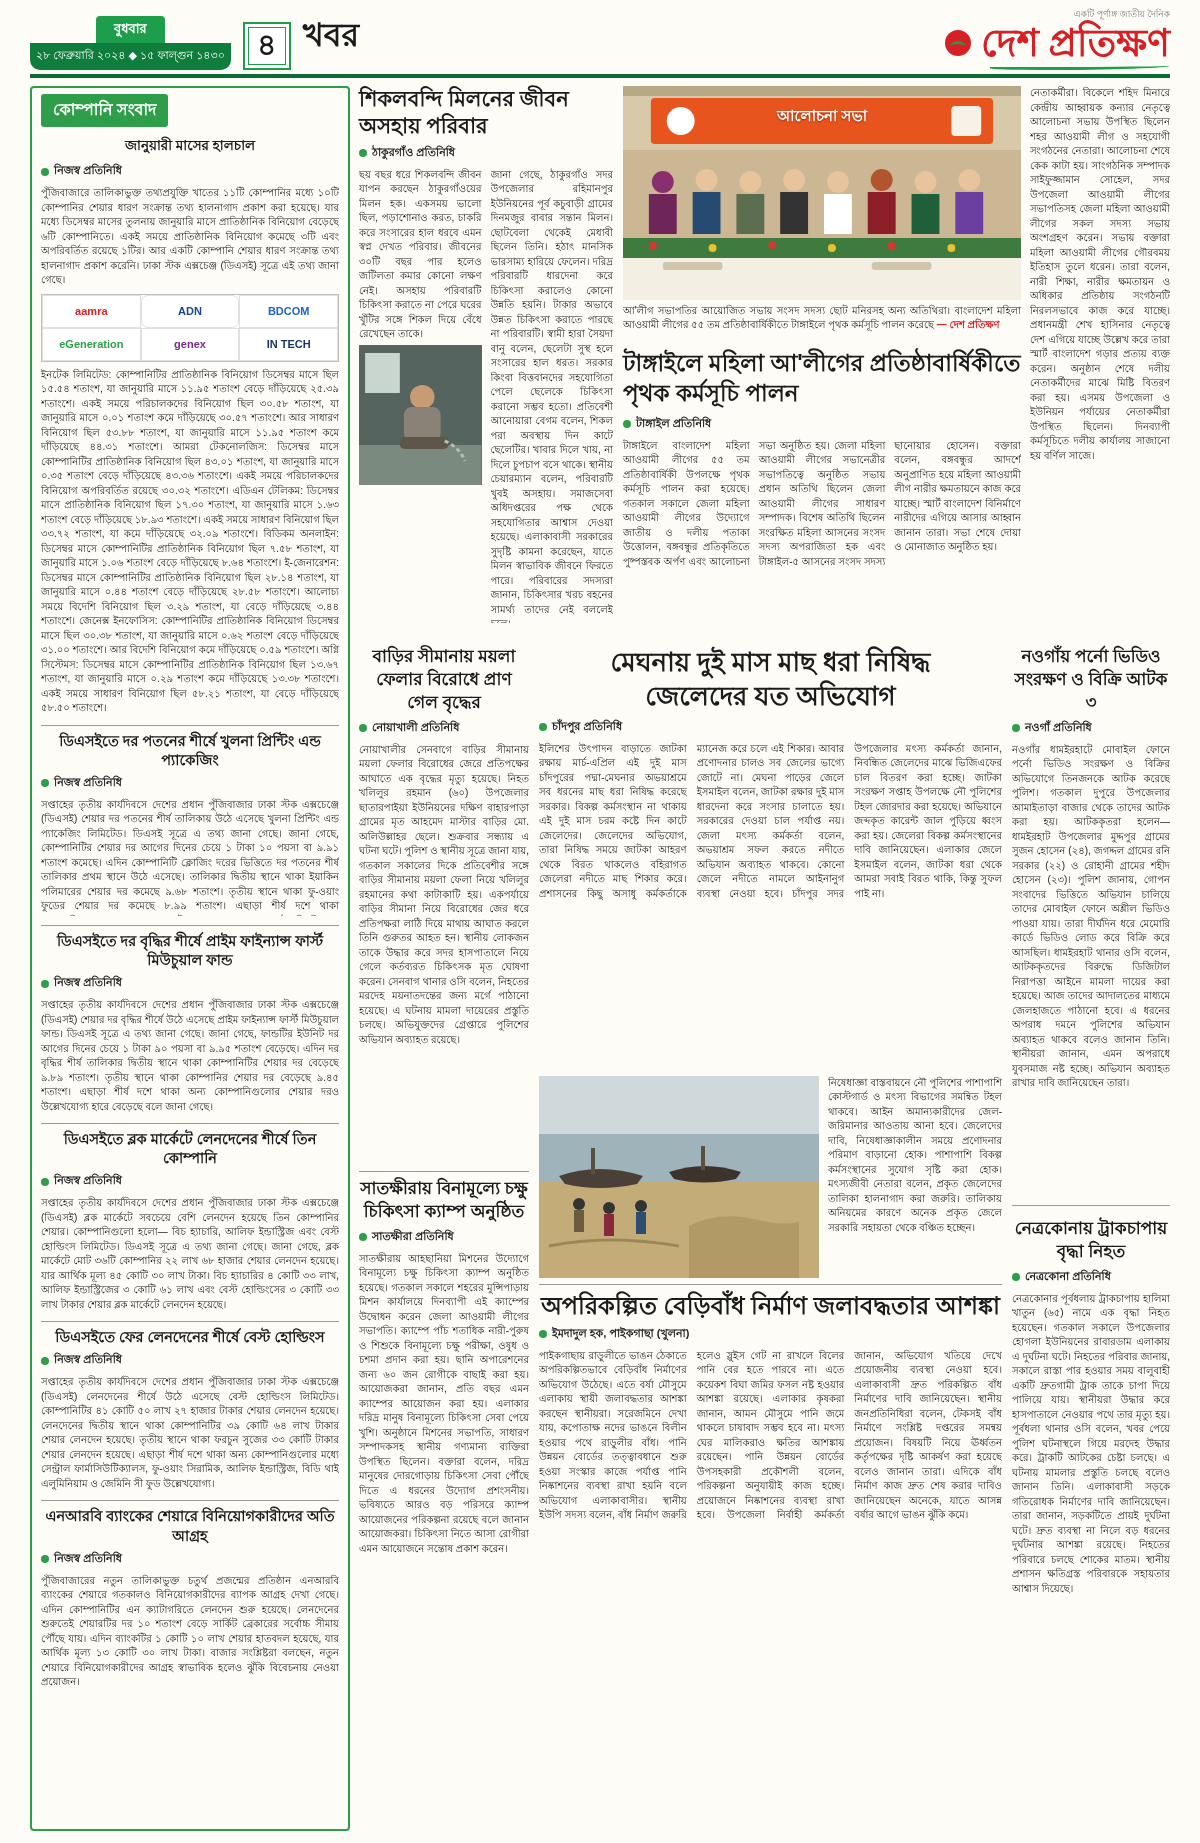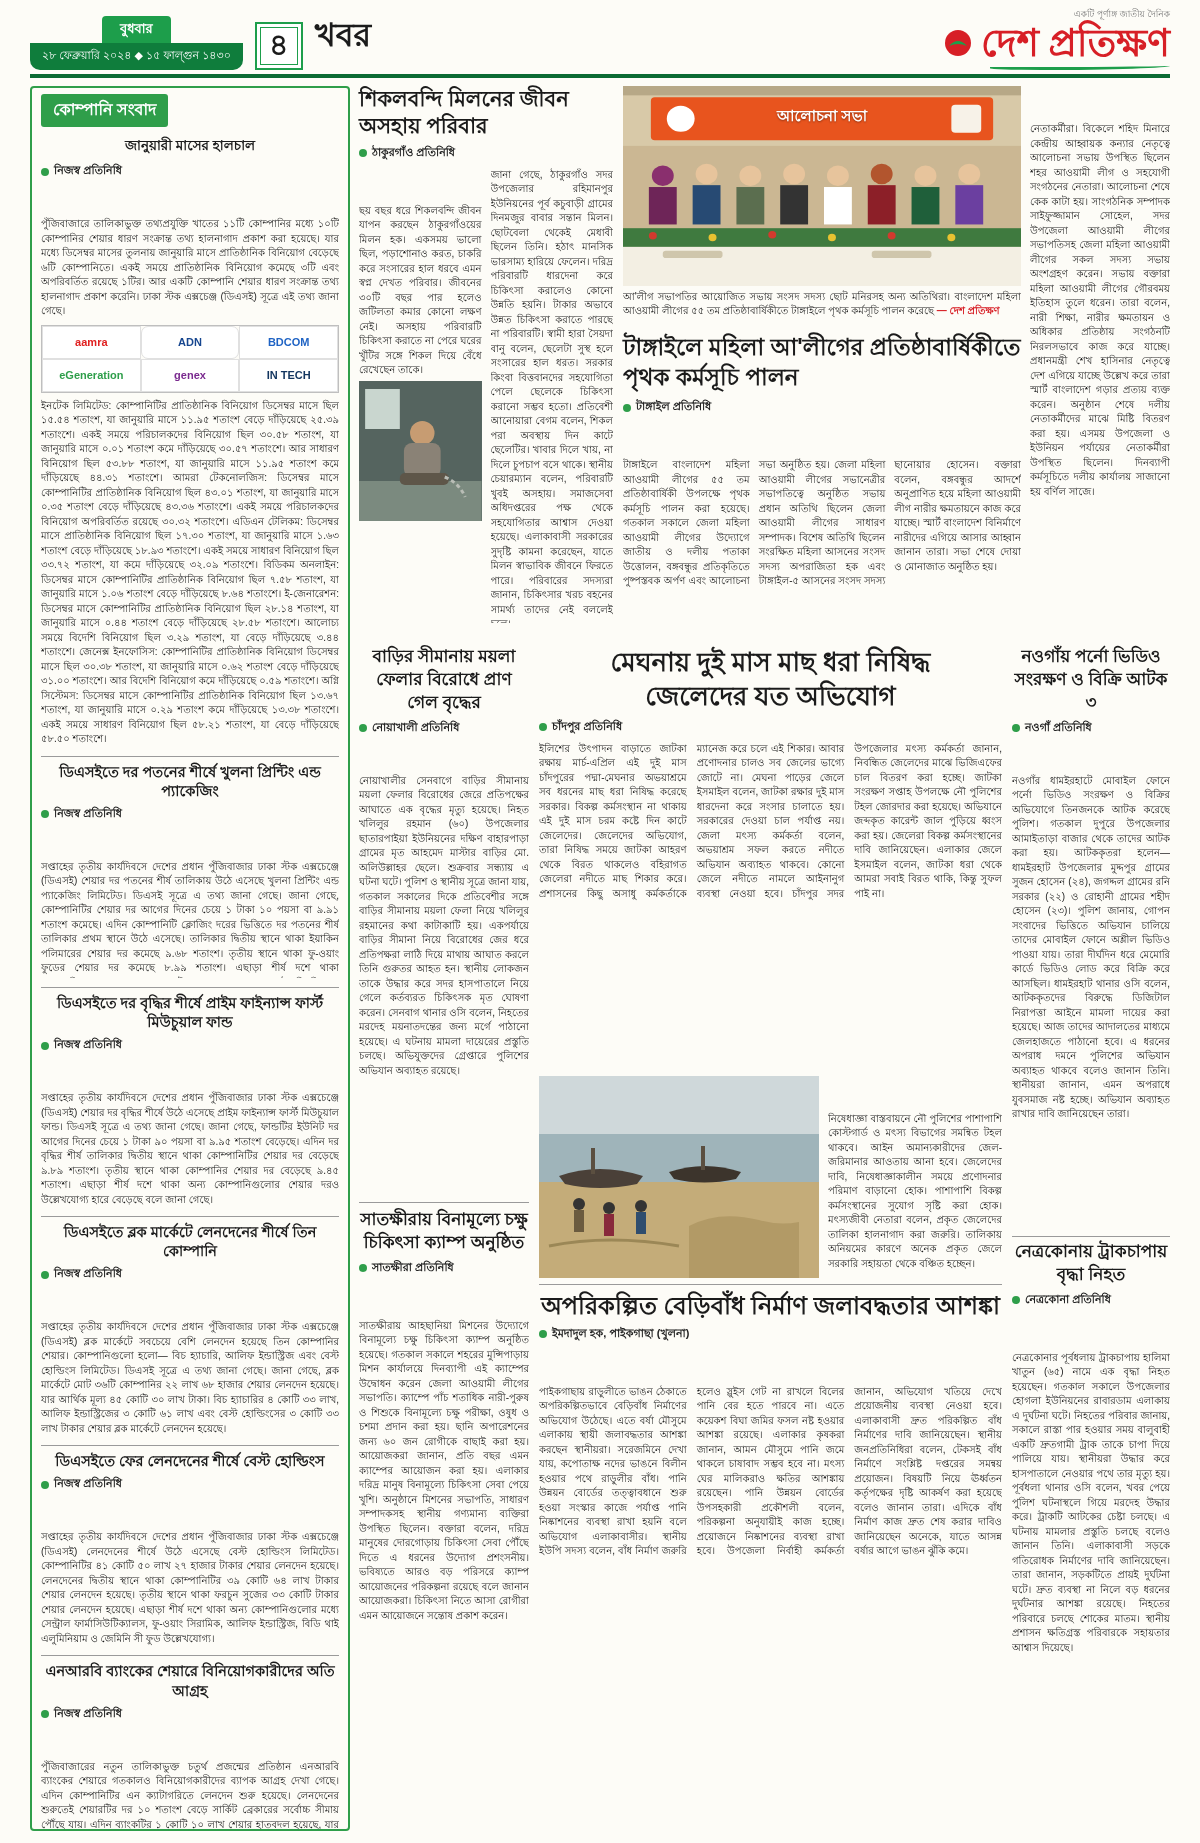--- a/index.html
+++ b/index.html
@@ -8,38 +8,38 @@
     width:1200px; height:1843px; margin:0 auto; overflow:hidden;
     background:#fdfcf7; color:#1b1b1b;
     font-family:"Liberation Sans", "DejaVu Sans", sans-serif;
     padding:8px 30px 12px; position:relative;
   }
   
   .masthead { display:flex; justify-content:space-between; align-items:flex-end; height:62px; }
   .mast-left { display:flex; align-items:flex-end; gap:12px; }
   .date-block { display:flex; flex-direction:column; align-items:center; }
   .weekday-tab { background:#1d9e4b; color:#fff; font-size:13px; font-weight:bold; padding:3px 18px; border-radius:4px 4px 0 0; }
-  .date-strip { background:#0f7d3c; color:#fff; font-size:11px; padding:4px 12px; border-radius:0 0 10px 10px; white-space:nowrap; }
+  .date-strip { background:#0f7d3c; color:#fff; font-size:11px; padding:4px 6px; border-radius:0 0 10px 10px; white-space:nowrap; }
   .page-num-box { width:48px; height:48px; border:2px solid #1d9e4b; box-shadow:0 0 0 3px #fff inset, 0 0 0 4px #1d9e4b inset; display:flex; align-items:center; justify-content:center; font-size:30px; font-weight:bold; background:#fff; }
   .section-label { font-size:32px; font-weight:bold; padding-bottom:6px; }
   .mast-right { text-align:right; display:flex; flex-direction:column; align-items:flex-end; }
   .tagline { font-size:9px; color:#777; margin-bottom:2px; }
   .paper-row { display:flex; align-items:center; gap:8px; }
   .paper-name { font-size:38px; font-weight:bold; color:#d71f26; line-height:1; font-family:"Liberation Serif", serif; }
   .logo-swoosh { width:180px; height:6px; border-bottom:3px solid #1d9e4b; border-radius:0 0 100% 40%; margin-top:2px; }
   .header-rule { height:4px; background:#0c6b34; margin-top:4px; }
   
   .content { display:flex; gap:9px; margin-top:8px; height:1745px; }
   .main-right { flex:1; display:flex; flex-direction:column; min-width:0; }
   .row1 { height:552px; display:flex; gap:10px; }
   .row2 { flex:1; display:flex; gap:10px; margin-top:8px; min-height:0; }
   
   .byline { display:flex; align-items:center; gap:5px; font-size:11px; font-weight:bold; margin:4px 0 5px; color:#222; }
   .byline .dot { width:8px; height:8px; background:#2f9e4a; border-radius:50%; flex:0 0 auto; }
-  .body-text { font-size:10px; line-height:1.45; text-align:justify; color:#1d1d1d; overflow:hidden;margin-top:36px; }
+  .body-text { font-size:10px; line-height:1.45; text-align:justify; color:#1d1d1d; overflow:hidden; }
   
   .company-box { width:320px; flex:0 0 auto; border:2px solid #2f9e4a; border-radius:4px; padding:6px 9px; overflow:hidden; }
   .company-label { display:inline-block; background:#2f9e4a; color:#fff; font-weight:bold; font-size:16px; padding:3px 12px; border-radius:3px; margin-bottom:6px; }
   .kicker { text-align:center; font-size:13.5px; font-weight:bold; margin:2px 0 4px; }
   .company-headline { font-size:19.5px; font-weight:bold; line-height:1.32; margin-bottom:4px; }
   .company-body1 { max-height:132px; }
   .logos-grid { display:grid; grid-template-columns:repeat(3,1fr); border:1px solid #bfbfbf; margin:6px 0; }
   .logo-cell { border:1px solid #e0e0e0; height:33px; display:flex; align-items:center; justify-content:center; font-weight:bold; font-size:11px; background:#fff; }
   .logo-0 { color:#e02020; } .logo-1 { color:#16468f;border-radius:7px; } .logo-2 { color:#1f63c4; }
   .logo-3 { color:#2e9e4a; } .logo-4 { color:#7a2a8f; } .logo-5 { color:#12355f; }
@@ -75,21 +75,21 @@
   .meghna-headline { font-size:26px; font-weight:bold; text-align:center; line-height:1.3; }
   .meghna-body { column-count:3; column-gap:10px; height:330px; margin-top:2px; }
   .river-row { display:flex; gap:9px; height:202px; margin:4px 0 6px; }
   .photo-river { width:280px; flex:0 0 auto; background:#9fb4ba; }
   .river-side { flex:1; min-width:0; }
   .river-side .body-text { height:198px; }
   .aparikalpita { flex:1; min-height:0; display:flex; flex-direction:column; border-top:1px solid #9a9a9a; padding-top:5px; }
   .apar-headline { font-size:24px; font-weight:bold; line-height:1.3; text-align:center; }
   .apar-body { column-count:3; column-gap:10px; flex:1; }
   .colC .naogaon-body { height:452px; }
-  .netrokona-block { margin-top:10px; border-top:1px solid #9a9a9a; padding-top:4px; flex:1; min-height:0; display:flex; flex-direction:column; }
+  .netrokona-block { margin-top:10px; border-top:1px solid #9a9a9a; padding-top:12px; flex:1; min-height:0; display:flex; flex-direction:column; }
   .netrokona-block .body-text { flex:1; }
   svg { display:block; width:100%; height:100%; }
 </style>
 </head>
 <body>
 
 <div class="page">
 
   <div class="masthead">
     <div class="mast-left">

